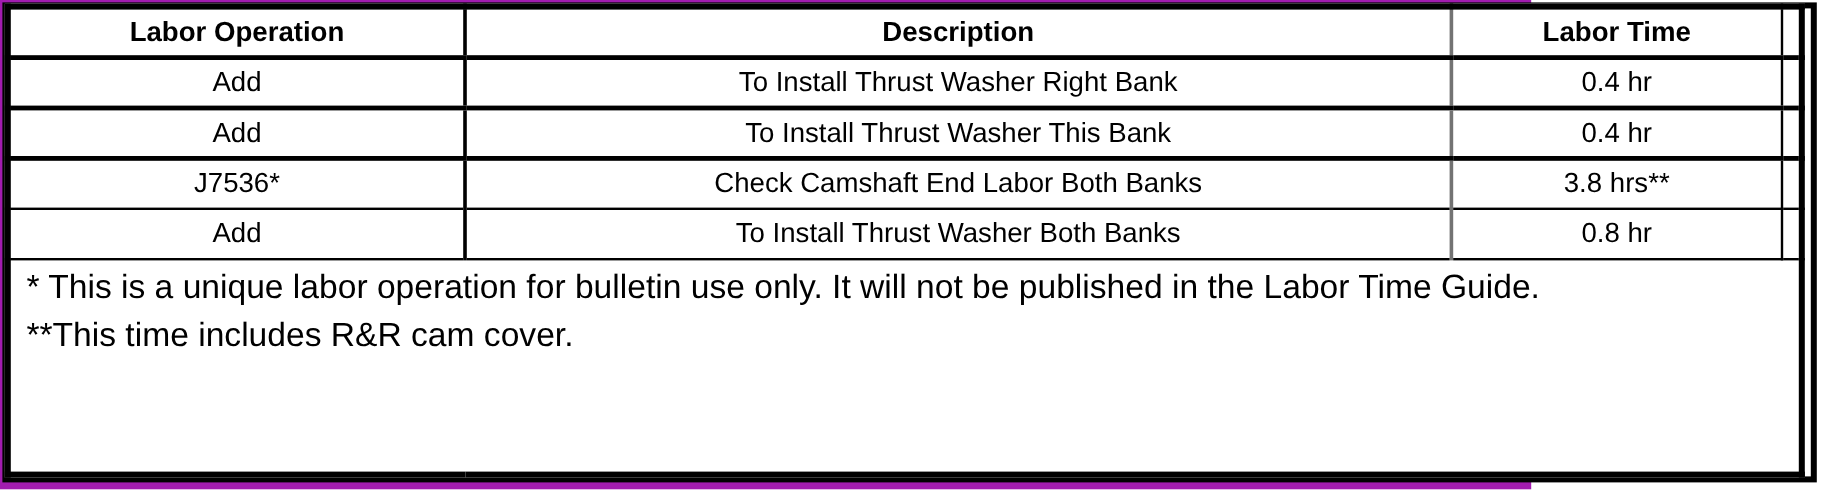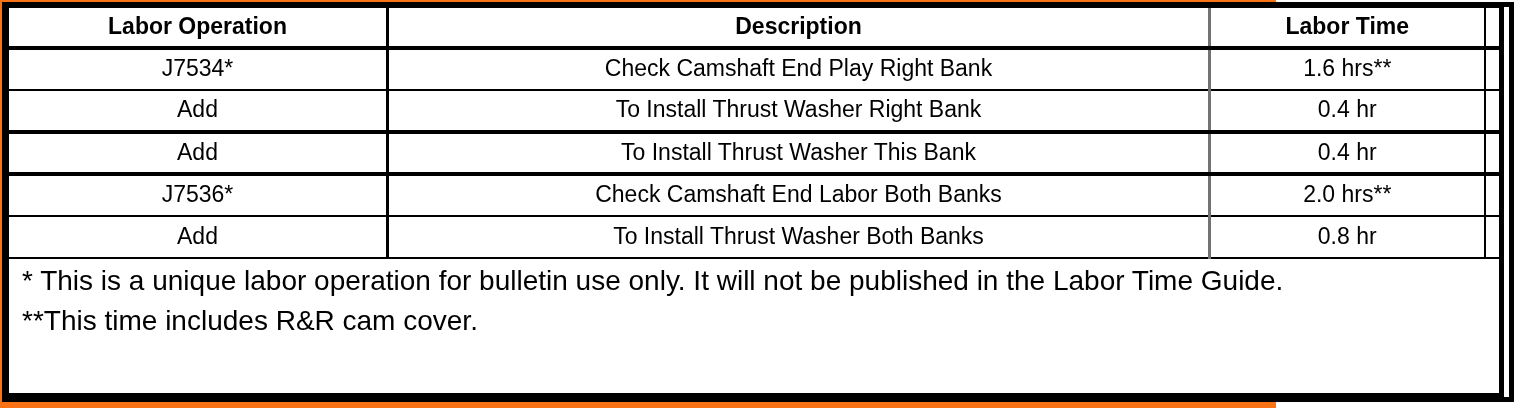--- a/index.html
+++ b/index.html
@@ -3,21 +3,21 @@
 <meta charset="utf-8">
 <style>
   * { margin: 0; padding: 0; box-sizing: border-box; }
   html, body {
     width: 1520px; height: 408px;
     background: #ffffff;
     font-family: "Liberation Sans", sans-serif;
     color: #000000;
     overflow: hidden;
   }
-  .page { position: relative; width: 1276px; height: 408px; background: #f97316; }
+  .page { position: relative; width: 1276px; height: 408px; background: #a21caf; }
 
   
   .frame {
     position: absolute;
     left: 2px; top: 2px;
     width: 1512px; height: 400px;
     border: 5px solid #000;
   }
 
   
@@ -81,44 +81,38 @@
     </colgroup>
 
     <tbody>
         <tr class="hdr">
       <th class="c-op">Labor Operation</th>
       <th class="c-desc">Description</th>
       <th class="c-time">Labor Time</th>
       <th class="c-pad"></th>
     </tr>
 
-    <tr class="row r-j">
-      <td class="c-op">J7534*</td>
-      <td class="c-desc">Check Camshaft End Play Right Bank</td>
-      <td class="c-time">1.6 hrs**</td>
-      <td class="c-pad"></td>
-    </tr>
     <tr class="row r-add">
       <td class="c-op">Add</td>
       <td class="c-desc">To Install Thrust Washer Right Bank</td>
       <td class="c-time">0.4 hr</td>
       <td class="c-pad"></td>
     </tr>
 
     <tr class="row r-add">
       <td class="c-op">Add</td>
       <td class="c-desc">To Install Thrust Washer This Bank</td>
       <td class="c-time">0.4 hr</td>
       <td class="c-pad"></td>
     </tr>
 
     <tr class="row r-j">
       <td class="c-op">J7536*</td>
       <td class="c-desc">Check Camshaft End Labor Both Banks</td>
-      <td class="c-time">2.0 hrs**</td>
+      <td class="c-time">3.8 hrs**</td>
       <td class="c-pad"></td>
     </tr>
     <tr class="row r-add-last">
       <td class="c-op">Add</td>
       <td class="c-desc">To Install Thrust Washer Both Banks</td>
       <td class="c-time">0.8 hr</td>
       <td class="c-pad"></td>
     </tr>
 
     <tr class="foot">

